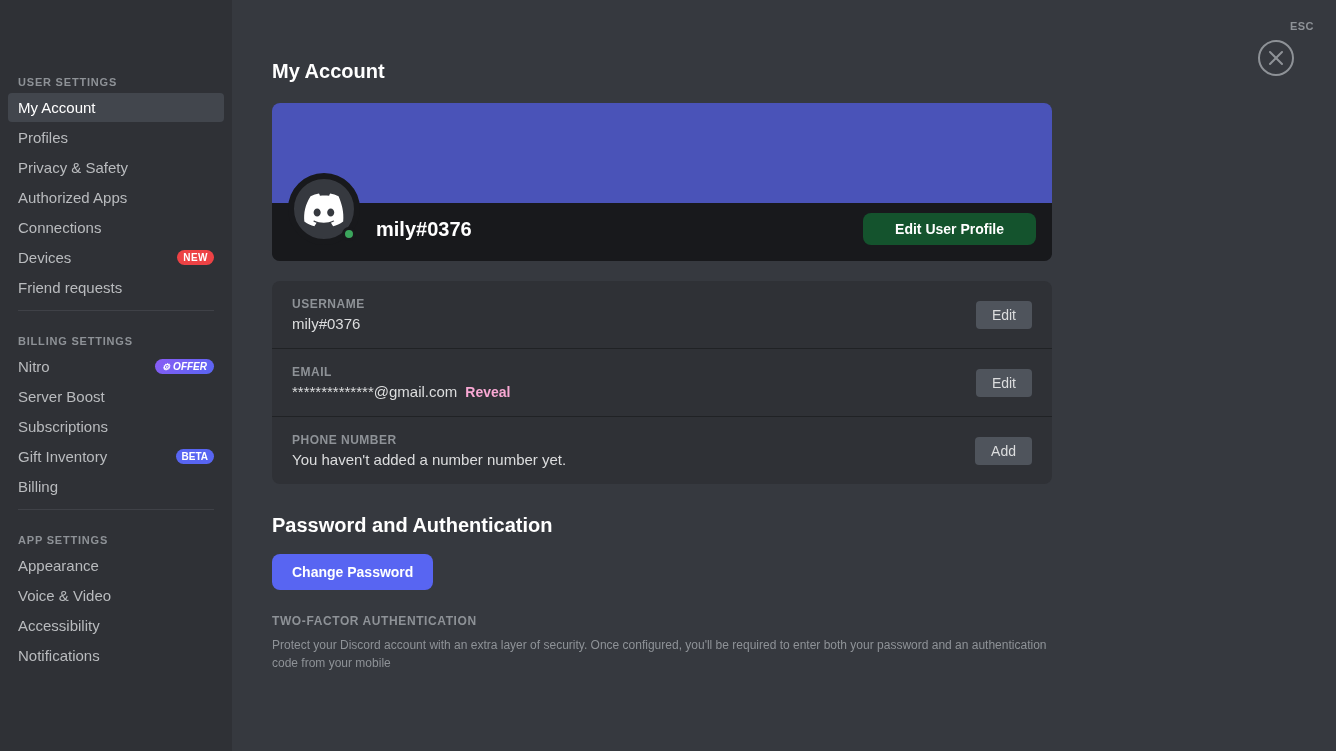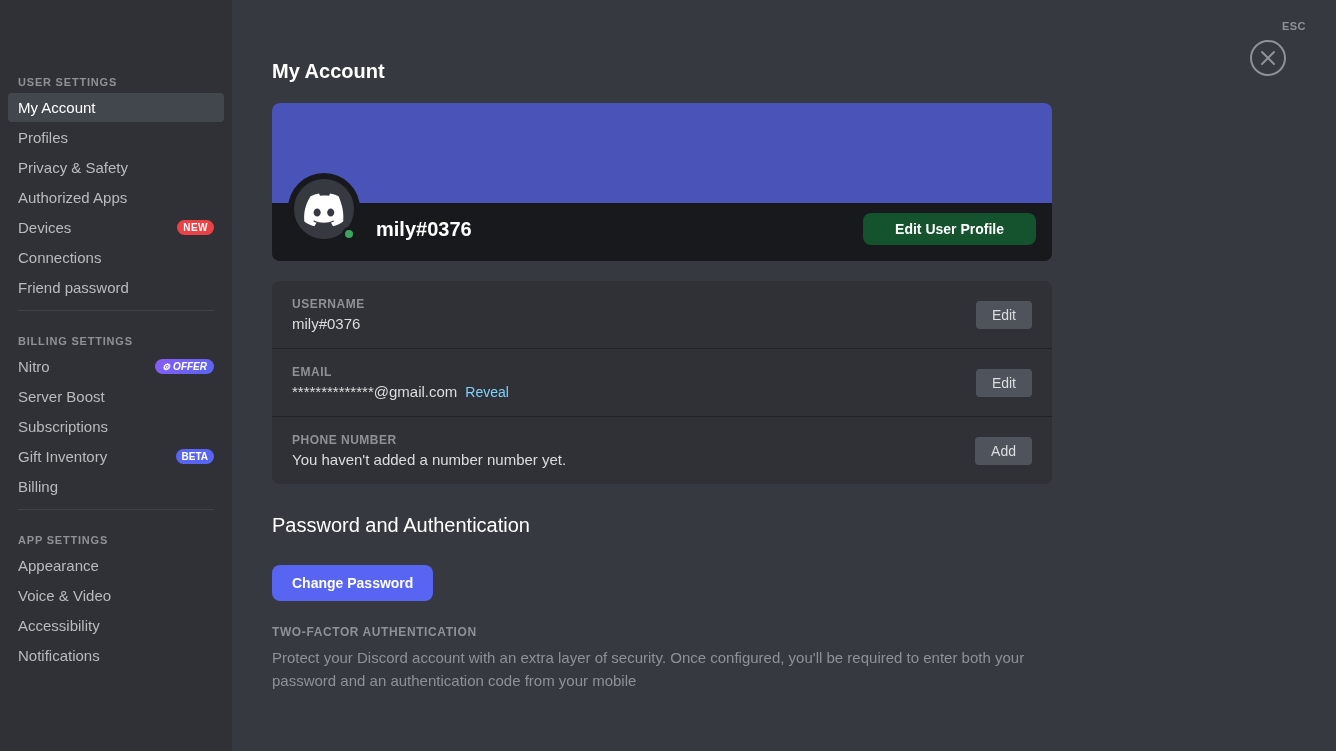--- a/index.html
+++ b/index.html
@@ -213,42 +213,42 @@
       margin-bottom: 4px;
     }
     .info-value {
       font-size: 15px;
       color: #dcddde;
       display: flex;
       align-items: center;
       gap: 8px;
     }
     .reveal-link {
-      color: #7dd3fc;
+      color: #f9a8d4;
       font-size: 14px;
       cursor: pointer;
-      font-weight: 400;
+      font-weight: 700;
     }
     .info-btn {
       background: #4f545c;
       color: #dcddde;
       border: none;
       border-radius: 4px;
       padding: 6px 16px;
       font-size: 14px;
       font-weight: 500;
       cursor: pointer;
     }
 
     
     .section-title {
       font-size: 20px;
-      font-weight: 400;
-      color: #fff;
-      margin-bottom: 28px;
+      font-weight: 700;
+      color: #fff;
+      margin-bottom: 17px;
     }
     .change-password-btn {
       background: #5865f2;
       color: #fff;
       border: none;
       border-radius: 8px;
       padding: 10px 20px;
       font-size: 14px;
       font-weight: 600;
       cursor: pointer;
@@ -257,21 +257,21 @@
 
     .two-fa-label {
       font-size: 12px;
       font-weight: 700;
       color: #8e9297;
       letter-spacing: 0.6px;
       text-transform: uppercase;
       margin-bottom: 8px;
     }
     .two-fa-description {
-      font-size: 15px;
+      font-size: 12px;
       color: #8e9297;
       line-height: 1.5;
     }
 
     
     .close-btn {
       position: absolute;
       top: 20px;
       right: 20px;
       width: 36px;
@@ -284,21 +284,21 @@
       align-items: center;
       justify-content: center;
       cursor: pointer;
       flex-direction: column;
       gap: 2px;
     }
     .close-btn svg { width: 16px; height: 16px; stroke: #8e9297; fill: none; }
     .close-btn-wrapper {
       position: absolute;
       top: 20px;
-      right: 30px;
+      right: 22px;
       display: flex;
       flex-direction: column;
       align-items: flex-end;
       gap: 4px;
     }
     .esc-label {
       font-size: 11px;
       color: #8e9297;
       font-weight: 600;
       letter-spacing: 0.5px;
@@ -316,28 +316,28 @@
     <div class="sidebar-item">
       <span class="sidebar-item-label">Profiles</span>
     </div>
     <div class="sidebar-item">
       <span class="sidebar-item-label">Privacy &amp; Safety</span>
     </div>
     <div class="sidebar-item">
       <span class="sidebar-item-label">Authorized Apps</span>
     </div>
     <div class="sidebar-item">
+      <span class="sidebar-item-label">Connections</span>
+    </div>
+    <div class="sidebar-item">
       <span class="sidebar-item-label">Devices</span>
       <span class="badge-new">NEW</span>
     </div>
     <div class="sidebar-item">
-      <span class="sidebar-item-label">Connections</span>
-    </div>
-    <div class="sidebar-item">
-      <span class="sidebar-item-label">Friend password</span>
+      <span class="sidebar-item-label">Friend requests</span>
     </div>
     <div class="sidebar-divider"></div>
     <div class="sidebar-section-label">BILLING SETTINGS</div>
     <div class="sidebar-item">
       <span class="sidebar-item-label">Nitro</span>
       <span class="badge-offer">OFFER</span>
     </div>
     <div class="sidebar-item">
       <span class="sidebar-item-label">Server Boost</span>
     </div>

